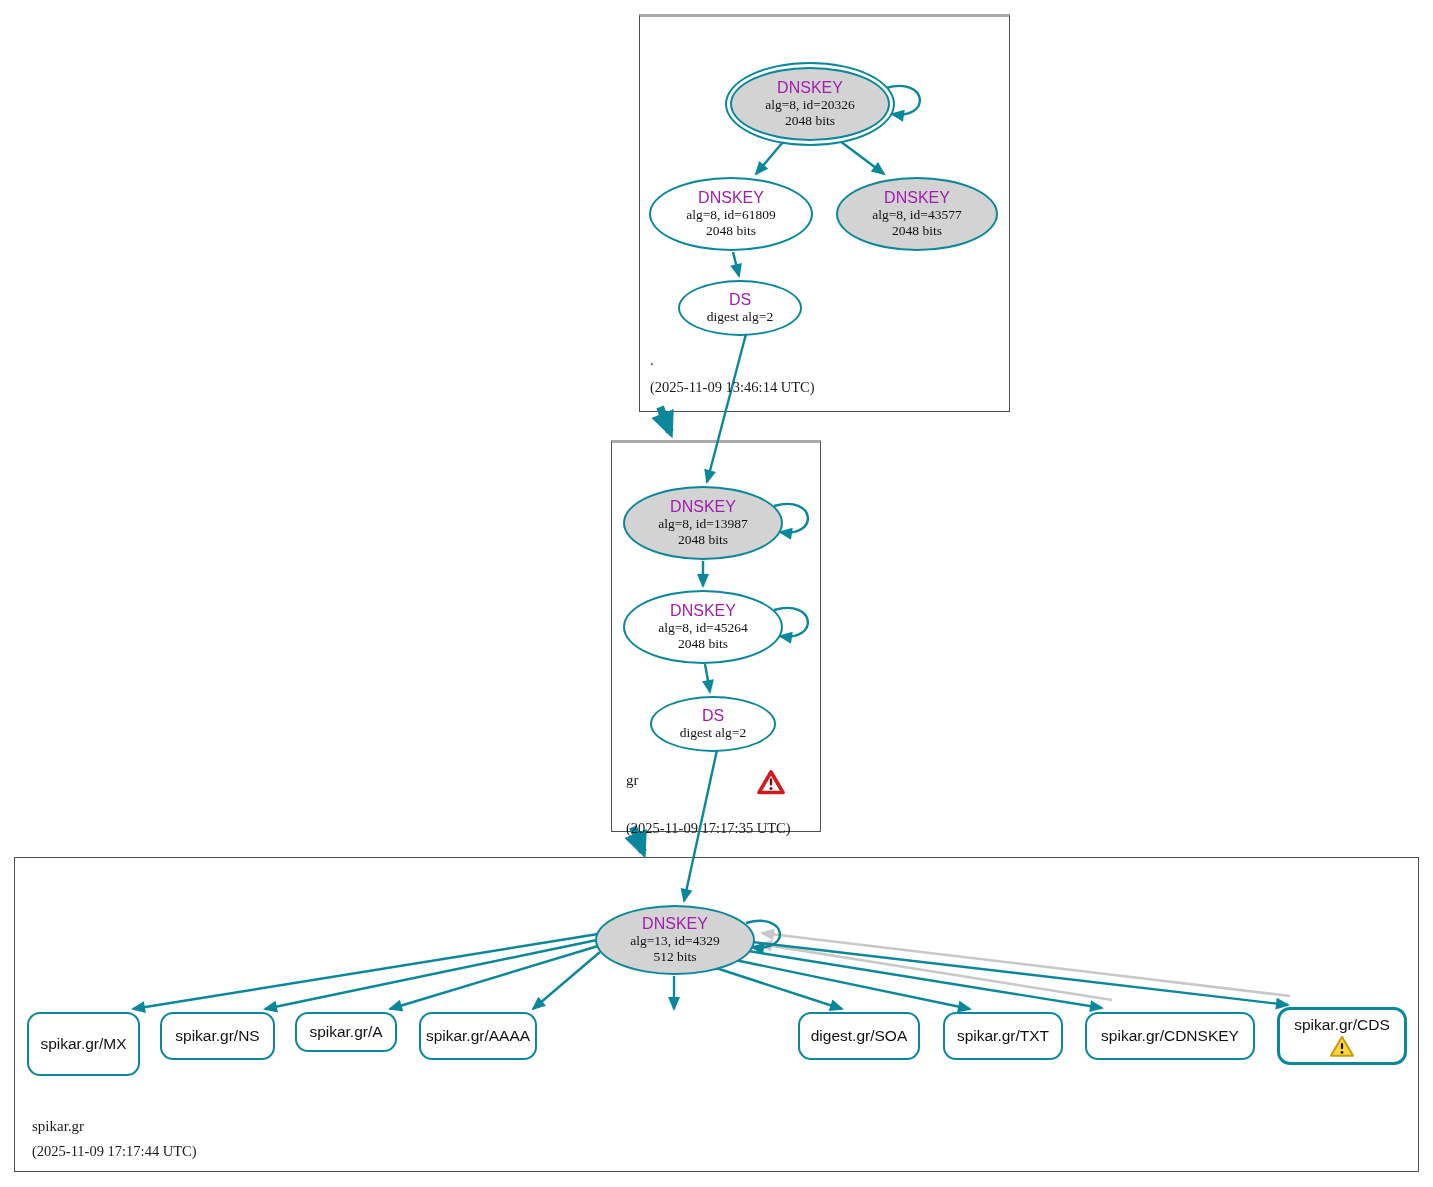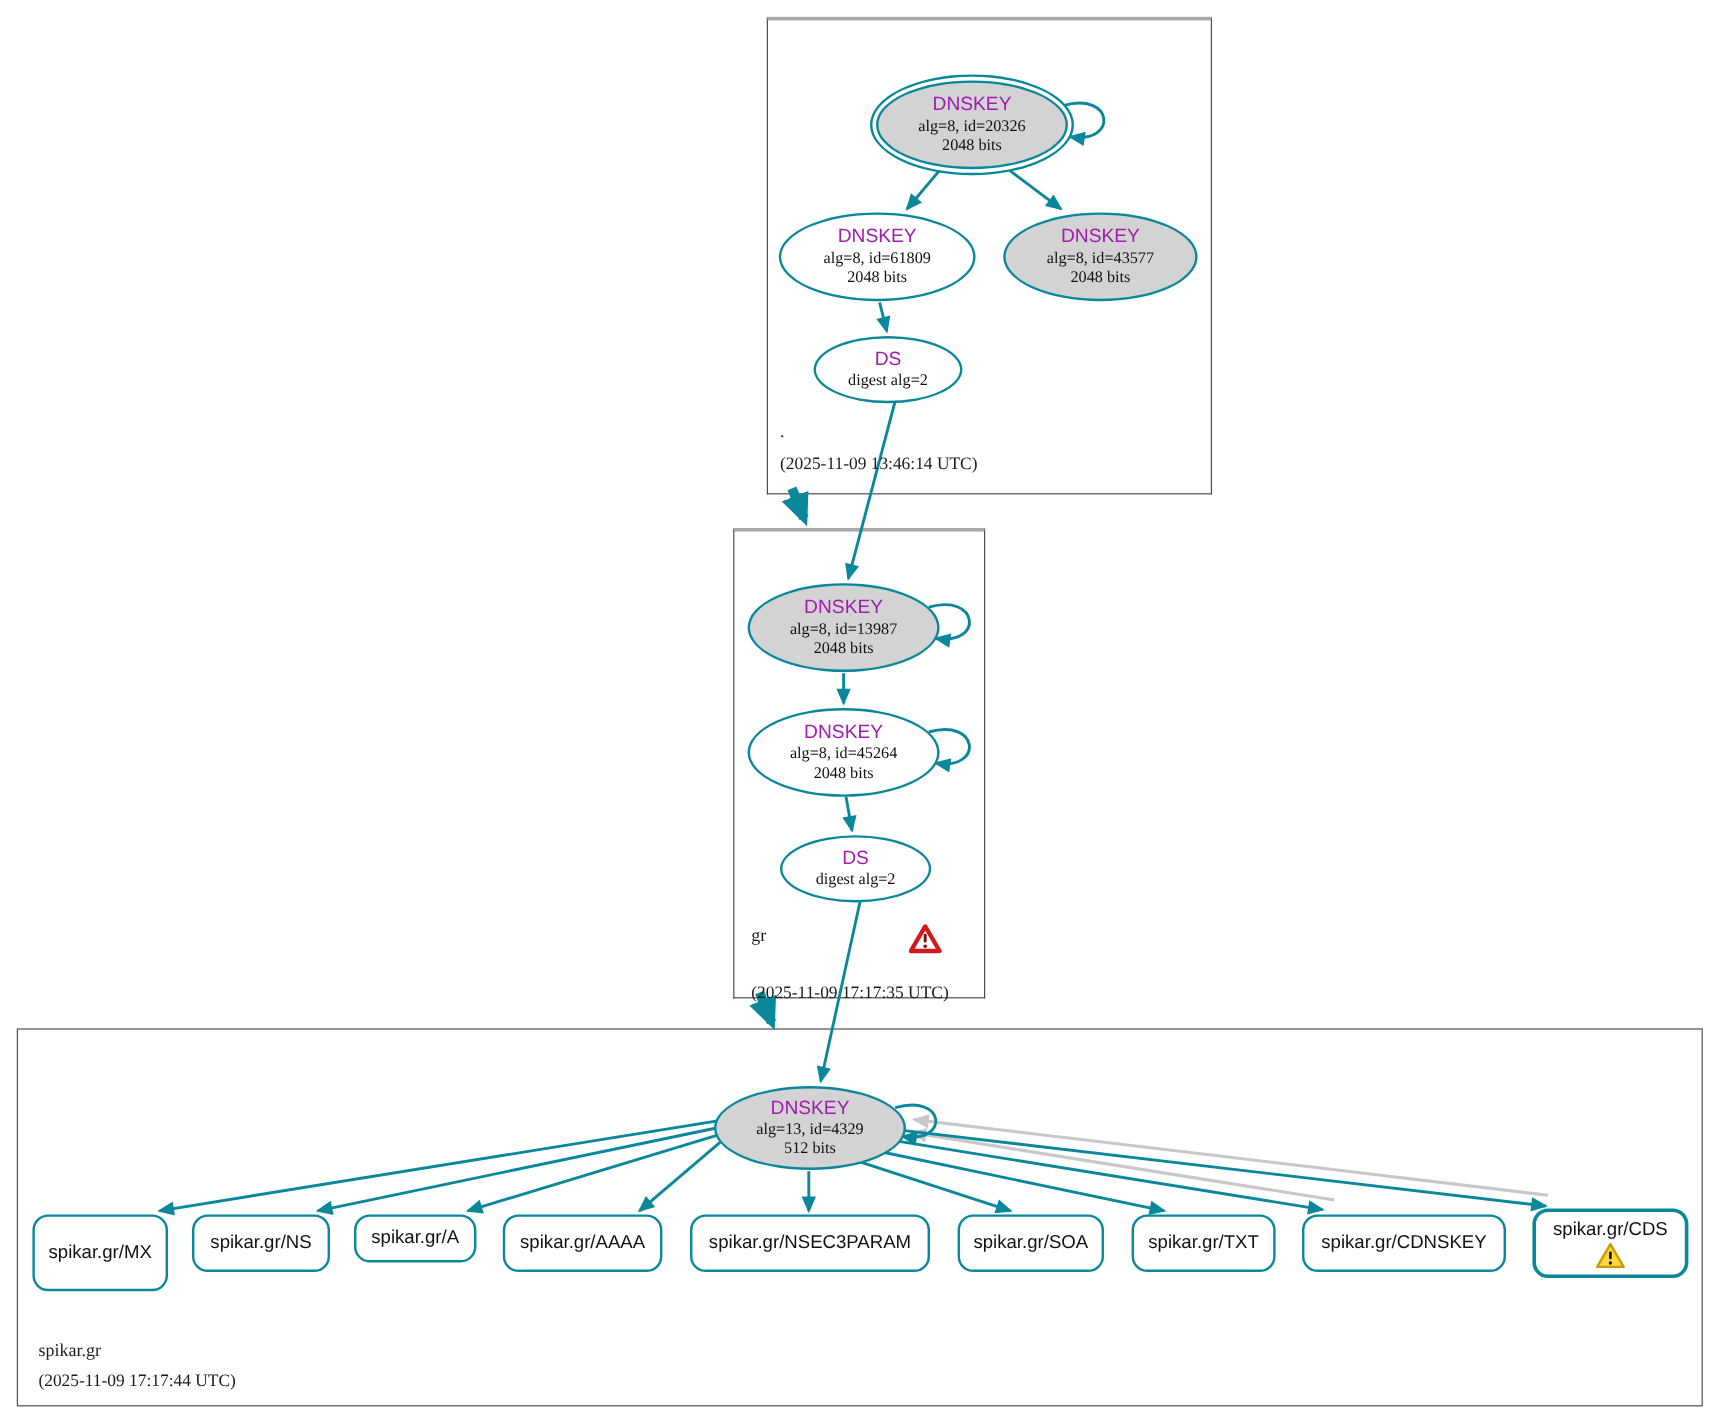--- a/index.html
+++ b/index.html
@@ -162,28 +162,25 @@
 
   <div class="rrset" style="left:27px;   top:1012px; width:113px; height:64px;">
       <span>spikar.gr/MX</span>
     </div>
   <div class="rrset" style="left:160px;  top:1012px; width:115px; height:48px;">
       <span>spikar.gr/NS</span>
     </div>
   <div class="rrset" style="left:295px;  top:1012px; width:102px; height:40px;">
       <span>spikar.gr/A</span>
     </div>
-  <div class="rrset" style="left:419px;  top:1012px; width:133px; height:48px;">
+  <div class="rrset" style="left:419px;  top:1012px; width:118px; height:48px;">
       <span>spikar.gr/AAAA</span>
     </div>
-  <div class="rrset" style="left:575px;  top:1012px; width:200px; height:48px;">
-      <span>spikar.gr/NSEC3PARAM</span>
-    </div>
   <div class="rrset" style="left:798px;  top:1012px; width:122px; height:48px;">
-      <span>spikar.gr/SOA</span>
+      <span>digest.gr/SOA</span>
     </div>
   <div class="rrset" style="left:943px;  top:1012px; width:120px; height:48px;">
       <span>spikar.gr/TXT</span>
     </div>
   <div class="rrset warn" style="left:1277px; top:1007px; width:130px; height:58px;">
     <span>spikar.gr/CDS</span>
     <span style="line-height:0;">
       <svg width="26" height="23" viewBox="0 0 28 25">
         <path d="M14 2 L26 22.5 L2 22.5 Z" fill="#ffd83d" stroke="#c79b0a" stroke-width="2.2" stroke-linejoin="round"></path>
         <rect x="12.8" y="8.6" width="2.4" height="7" rx="1.1" fill="#111"></rect>

